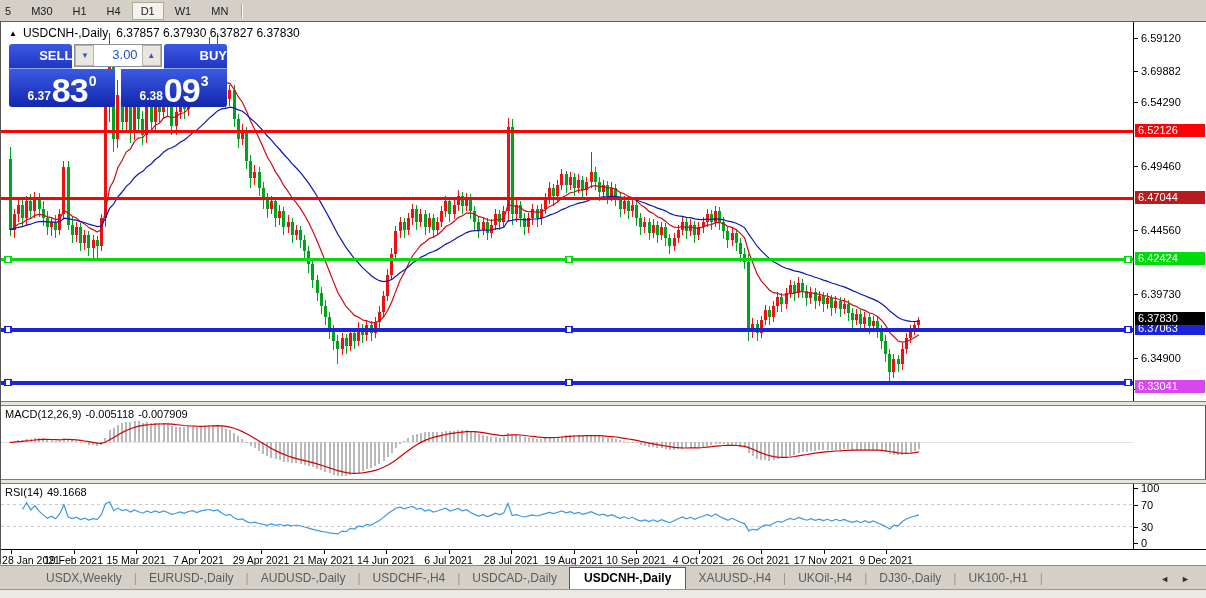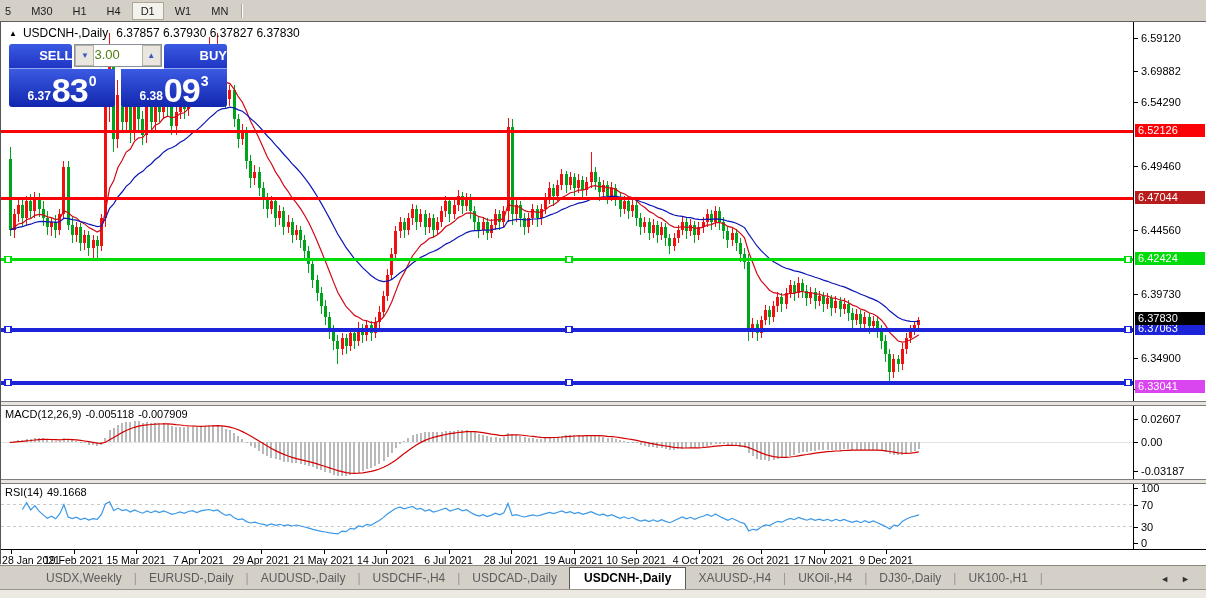--- a/index.html
+++ b/index.html
@@ -30,21 +30,21 @@
   .chart-title b{font-weight:normal;margin-right:8px;}
 
   
   .trade-panel{position:absolute;left:8px;top:22px;width:218px;z-index:10;}
   .tp-top{display:flex;height:25px;}
   .btn-blue{background:linear-gradient(#3b5ae2,#1f35c4);color:#fff;font-size:13px;font-weight:bold;text-align:right;line-height:24px;cursor:pointer;}
   .sell-btn{width:64px;border-radius:3px 3px 0 0;border-bottom:1px solid #8fa4f2;}
   .buy-btn{width:64px;margin-left:auto;border-radius:3px 3px 0 0;border-bottom:1px solid #8fa4f2;}
   .vol-box{width:86px;height:21px;margin:0 2px;background:#fff;border:1px solid #8a9097;display:flex;align-items:stretch;}
   .spin{width:17px;background:#e8e6df;border:1px solid #b5b2a8;color:#3b55c4;font-size:8px;line-height:19px;text-align:center;cursor:pointer;}
-  .vol-val{flex:1;font-size:13px;color:#4d7c0f;line-height:20px;padding-right:4px;}
+  .vol-val{flex:1;font-size:13px;color:#1d4ed8;text-align:right;line-height:20px;padding-right:4px;}
   .tp-prices{display:flex;margin-top:0;}
   .price-box{width:106px;height:38px;background:linear-gradient(#3b5ae2,#1226ae);color:#fff;display:flex;align-items:flex-end;justify-content:center;}
   .price-box.left{border-radius:0 0 3px 3px;margin-right:3px;}
   .price-box.right{border-radius:0 0 3px 3px;margin-left:auto;}
   .p-small{font-size:12px;font-weight:bold;margin:0 1px 4px 0;}
   .p-big{font-size:34px;font-weight:bold;line-height:34px;letter-spacing:-1px;}
   .p-sup{font-size:14px;font-weight:bold;margin:0 0 18px 1px;}
 
   
   .tabbar{position:absolute;left:0;top:565px;width:1206px;height:24px;background:#d4d0c8;border-top:1px solid #8a877f;display:flex;align-items:flex-end;padding-left:34px;box-sizing:border-box;}
@@ -822,28 +822,20 @@
             <rect x="891.95" y="36.27329192546584" width="2" height="12.498711938796056" fill="#b9b9b9"></rect>
             <rect x="896.1" y="36.27329192546584" width="2" height="13.093404663874033" fill="#b9b9b9"></rect>
             <rect x="900.2500000000001" y="36.27329192546584" width="2" height="12.542040642696897" fill="#b9b9b9"></rect>
             <rect x="904.4000000000001" y="36.27329192546584" width="2" height="11.388411858717099" fill="#b9b9b9"></rect>
             <rect x="908.5500000000001" y="36.27329192546584" width="2" height="9.920749781462412" fill="#b9b9b9"></rect>
             <rect x="912.7" y="36.27329192546584" width="2" height="8.368455514333768" fill="#b9b9b9"></rect>
             <rect x="916.85" y="36.27329192546584" width="2" height="6.767543939093962" fill="#b9b9b9"></rect>
           </g>
           <polyline points="9,36.3 13.15,36.1 17.3,35.7 21.450000000000003,35.4 25.6,34.9 29.75,34.5 33.900000000000006,34.0 38.050000000000004,33.6 42.2,33.3 46.35,33.4 50.5,33.5 54.650000000000006,33.7 58.800000000000004,33.9 62.95,33.5 67.10000000000001,33.4 71.25,33.6 75.4,33.9 79.55000000000001,34.4 83.7,35.0 87.85000000000001,35.7 92,36.4 96.15,37.1 100.30000000000001,37.4 104.45,36.3 108.60000000000001,33.8 112.75000000000001,31.5 116.9,28.9 121.05000000000001,26.6 125.20000000000002,24.5 129.35000000000002,22.8 133.5,21.3 137.65,20.1 141.8,19.4 145.95000000000002,18.8 150.10000000000002,18.5 154.25,18.1 158.4,18.0 162.55,17.8 166.70000000000002,17.8 170.85000000000002,18.2 175,18.7 179.15,19.0 183.3,19.5 187.45000000000002,19.8 191.60000000000002,20.0 195.75000000000003,20.2 199.9,20.3 204.05,20.2 208.20000000000002,20.0 212.35000000000002,19.8 216.50000000000003,19.7 220.65,19.8 224.8,20.3 228.95000000000002,21.1 233.10000000000002,22.2 237.25000000000003,23.8 241.40000000000003,25.6 245.55,27.7 249.70000000000002,30.1 253.85000000000002,32.6 258,35.1 262.15000000000003,37.6 266.3,40.1 270.45000000000005,42.4 274.6,44.6 278.75,46.6 282.90000000000003,48.4 287.05,50.0 291.20000000000005,51.4 295.35,52.6 299.5,53.7 303.65000000000003,54.6 307.8,55.6 311.95000000000005,56.7 316.1,57.9 320.25,59.2 324.40000000000003,60.5 328.55,61.9 332.70000000000005,63.2 336.85,64.6 341,65.7 345.15000000000003,66.6 349.3,67.1 353.45000000000005,67.3 357.6,67.1 361.75000000000006,66.8 365.90000000000003,66.1 370.05,65.3 374.20000000000005,64.3 378.35,63.0 382.50000000000006,61.3 386.65000000000003,59.3 390.8,56.8 394.95000000000005,53.9 399.1,50.7 403.25000000000006,47.6 407.40000000000003,44.5 411.55,41.5 415.70000000000005,38.8 419.85,36.4 424.00000000000006,34.4 428.15000000000003,32.7 432.3,31.4 436.45000000000005,30.3 440.6,29.4 444.75000000000006,28.5 448.90000000000003,27.7 453.05,27.1 457.20000000000005,26.5 461.35,26.1 465.50000000000006,25.7 469.65000000000003,25.6 473.80000000000007,25.7 477.95000000000005,26.2 482.1,26.7 486.25000000000006,27.4 490.40000000000003,28.1 494.55000000000007,28.7 498.70000000000005,29.3 502.85,29.7 507.00000000000006,29.1 511.15000000000003,28.9 515.3000000000001,28.8 519.45,29.0 523.6,29.5 527.75,30.0 531.9000000000001,30.4 536.0500000000001,30.9 540.2,31.3 544.35,31.6 548.5,31.6 552.6500000000001,31.5 556.8000000000001,31.3 560.95,31.0 565.1,30.6 569.25,30.3 573.4000000000001,30.0 577.5500000000001,29.8 581.7,29.8 585.85,29.7 590,29.6 594.1500000000001,29.6 598.3000000000001,29.7 602.45,29.9 606.6,30.3 610.75,30.6 614.9000000000001,31.0 619.0500000000001,31.7 623.2,32.3 627.35,33.0 631.5,33.7 635.6500000000001,34.4 639.8000000000001,35.3 643.95,36.1 648.1,37.1 652.25,37.9 656.4000000000001,38.7 660.5500000000001,39.4 664.7,40.0 668.85,40.7 673,41.3 677.1500000000001,41.7 681.3000000000001,41.9 685.45,42.0 689.6,41.9 693.7500000000001,41.9 697.9000000000001,41.8 702.0500000000001,41.5 706.2,41.1 710.35,40.7 714.5000000000001,40.2 718.6500000000001,39.8 722.8000000000001,39.5 726.95,39.4 731.1,39.4 735.2500000000001,39.5 739.4000000000001,39.8 743.5500000000001,40.3 747.7,41.6 751.85,43.2 756.0000000000001,45.1 760.1500000000001,46.9 764.3000000000001,48.4 768.45,49.7 772.6,50.6 776.7500000000001,51.1 780.9000000000001,51.4 785.0500000000001,51.3 789.2,51.0 793.35,50.5 797.5000000000001,49.8 801.6500000000001,49.1 805.8000000000001,48.5 809.95,47.8 814.1,47.2 818.2500000000001,46.7 822.4000000000001,46.2 826.5500000000001,45.7 830.7,45.4 834.85,45.0 839.0000000000001,44.8 843.1500000000001,44.5 847.3000000000001,44.3 851.45,44.2 855.6,44.1 859.7500000000001,44.1 863.9000000000001,44.1 868.0500000000001,44.1 872.2,44.2 876.35,44.2 880.5000000000001,44.4 884.6500000000001,44.8 888.8000000000001,45.5 892.95,46.1 897.1,46.8 901.2500000000001,47.2 905.4000000000001,47.3 909.5500000000001,47.1 913.7,46.6 917.85,45.9" fill="none" stroke="#d40000" stroke-width="1.2" shape-rendering="auto"></polyline>
         </svg>
-      <div class="axis" id="macd-axis" style="height:73px;">
-          <div class="tick-mark" style="top: 13px;"></div>
-          <div class="tick-label" style="top: 6.63217px;">0.02607</div>
-          <div class="tick-mark" style="top: 36px;"></div>
-          <div class="tick-label" style="top: 30.2733px;">0.00</div>
-          <div class="tick-mark" style="top: 65px;"></div>
-          <div class="tick-label" style="top: 59.174px;">-0.03187</div>
-        </div>
       <div class="pane-label">
         <span>MACD(12,26,9)</span><span>-0.005118</span><span>-0.007909</span>
       </div>
     </div>
 
     <div class="divider"></div>
 
     <div class="row" style="height:65px;">
       <svg id="rsi-svg" class="plot crisp" width="1132" height="65">
           <line x1="0" y1="20.932203389830505" x2="1132" y2="20.932203389830505" stroke="#c9c9c9" stroke-width="1" stroke-dasharray="3,3"></line>

